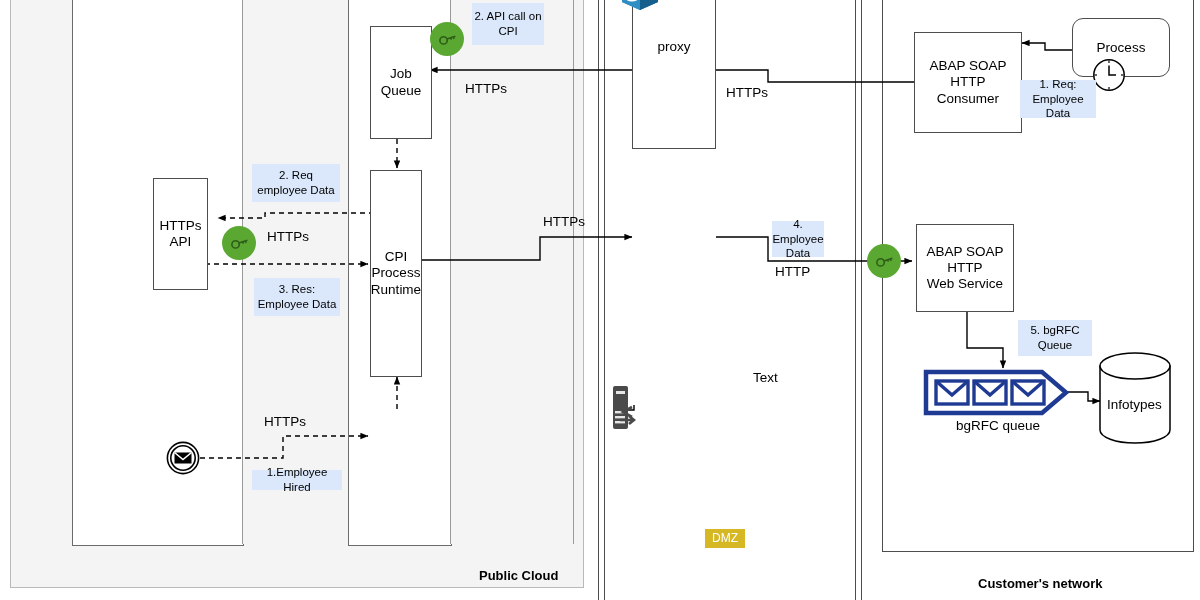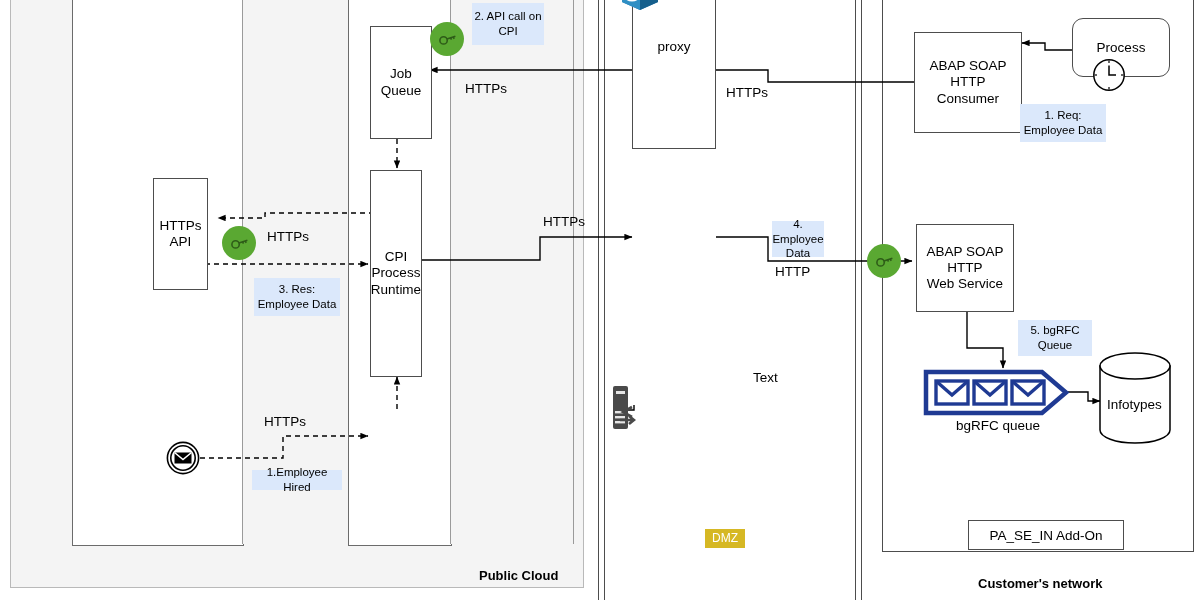--- a/index.html
+++ b/index.html
@@ -179,23 +179,20 @@
   <div class="plain" style="left:956px;top:418px;">bgRFC queue</div>
 
   <div style="position:absolute;left:1098px;top:352px;width:74px;height:92px;">
     <svg viewBox="0 0 74 92" width="74" height="92" xmlns="http://www.w3.org/2000/svg">
       <path d="M2,14 L2,78 a35,13 0 0,0 70,0 L72,14 Z" fill="#fff" stroke="#000" stroke-width="1.5"></path>
       <ellipse cx="37" cy="14" rx="35" ry="13" fill="#fff" stroke="#000" stroke-width="1.5"></ellipse>
     </svg>
   </div>
   <div class="plain" style="left:1107px;top:397px;">Infotypes</div>
 
-  <div class="paseinbox" style="left:968px;top:520px;width:156px;height:30px;">
-    <span>PA_SE_IN Add-On</span>
-  </div>
 
   <div class="msgstart" style="left:166px;top:441px;">
     <svg viewBox="0 0 34 34" width="34" height="34" xmlns="http://www.w3.org/2000/svg">
       <circle cx="17" cy="17" r="15.6" fill="#fff" stroke="#000" stroke-width="1.6"></circle>
       <circle cx="17" cy="17" r="12.2" fill="#fff" stroke="#000" stroke-width="1.6"></circle>
       <rect x="8.5" y="11.5" width="17" height="11" fill="#000"></rect>
       <path d="M8.5,11.5 L17,18.5 L25.5,11.5" stroke="#fff" stroke-width="1.6" fill="none"></path>
     </svg>
   </div>
 
@@ -228,27 +225,29 @@
         <path d="M11.3,11.4 L21,8.2"></path>
         <path d="M18.6,9 L19.6,11.3"></path>
         <path d="M15.6,10 L16.5,12.1"></path>
       </g>
     </svg>
   </div>
 
   <div class="annot" style="left:472px;top:3px;width:72px;height:42px;white-space:pre-line;">2. API call on
 CPI</div>
 
+  <div class="annot" style="left:252px;top:164px;width:88px;height:38px;white-space:pre-line;">2. Req
+employee Data</div>
 
   <div class="annot" style="left:254px;top:278px;width:86px;height:38px;white-space:pre-line;">3. Res:
 Employee Data</div>
 
   <div class="annot" style="left:252px;top:470px;width:90px;height:20px;">1.Employee Hired</div>
 
-  <div class="annot" style="left:1020px;top:104px;width:86px;height:38px;white-space:pre-line;">1. Req:
+  <div class="annot" style="left:1020px;top:80px;width:76px;height:38px;white-space:pre-line;">1. Req:
 Employee Data</div>
 
   <div class="annot" style="left:772px;top:221px;width:52px;height:36px;white-space:pre-line;">4. Employee
 Data</div>
 
   <div class="annot" style="left:1018px;top:320px;width:74px;height:36px;white-space:pre-line;">5. bgRFC
 Queue</div>
 
   <div class="plain" style="left:465px;top:81px;">HTTPs</div>
 

